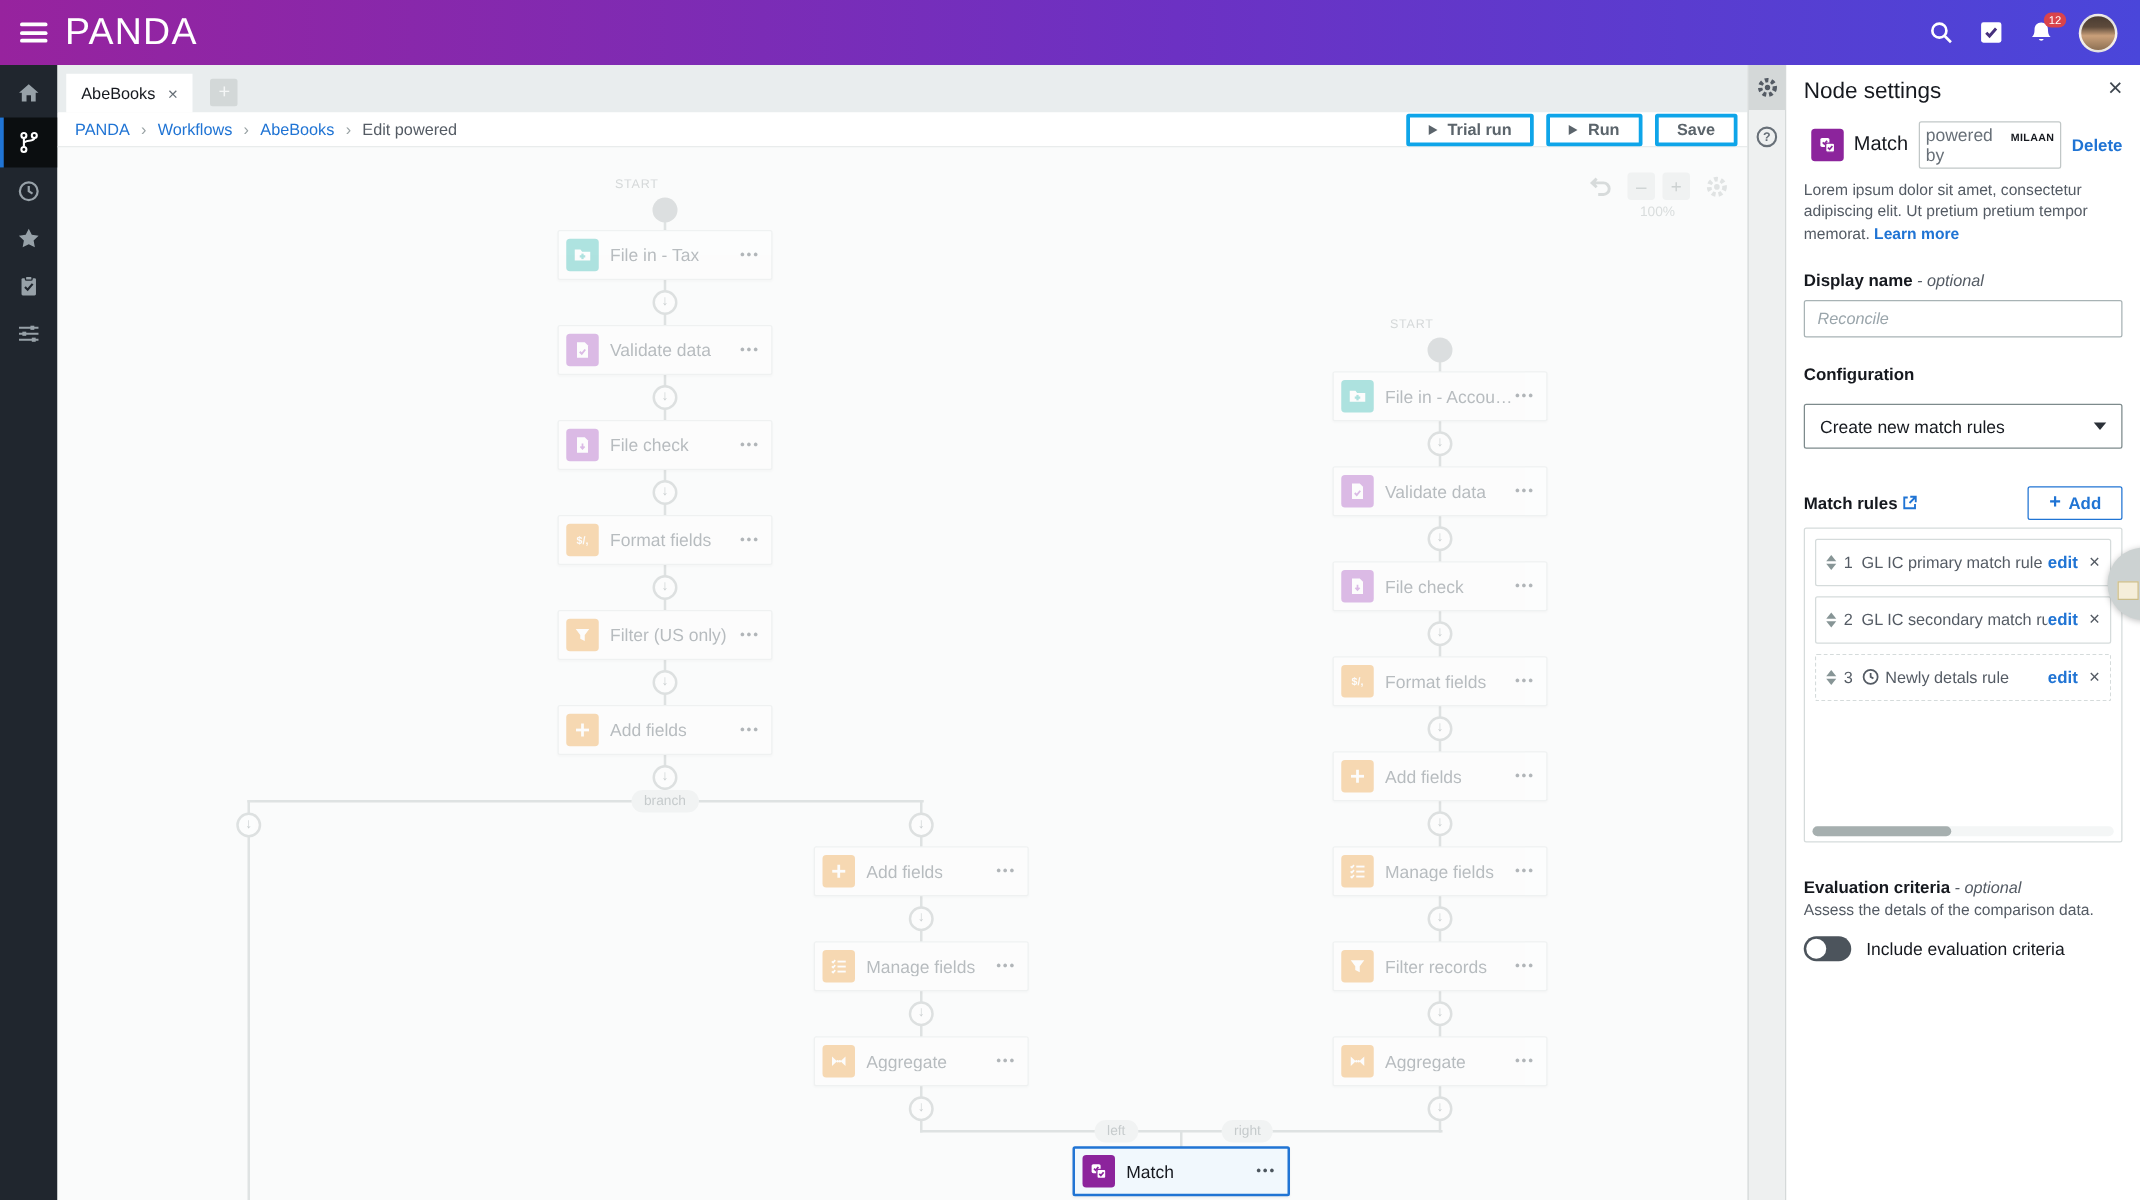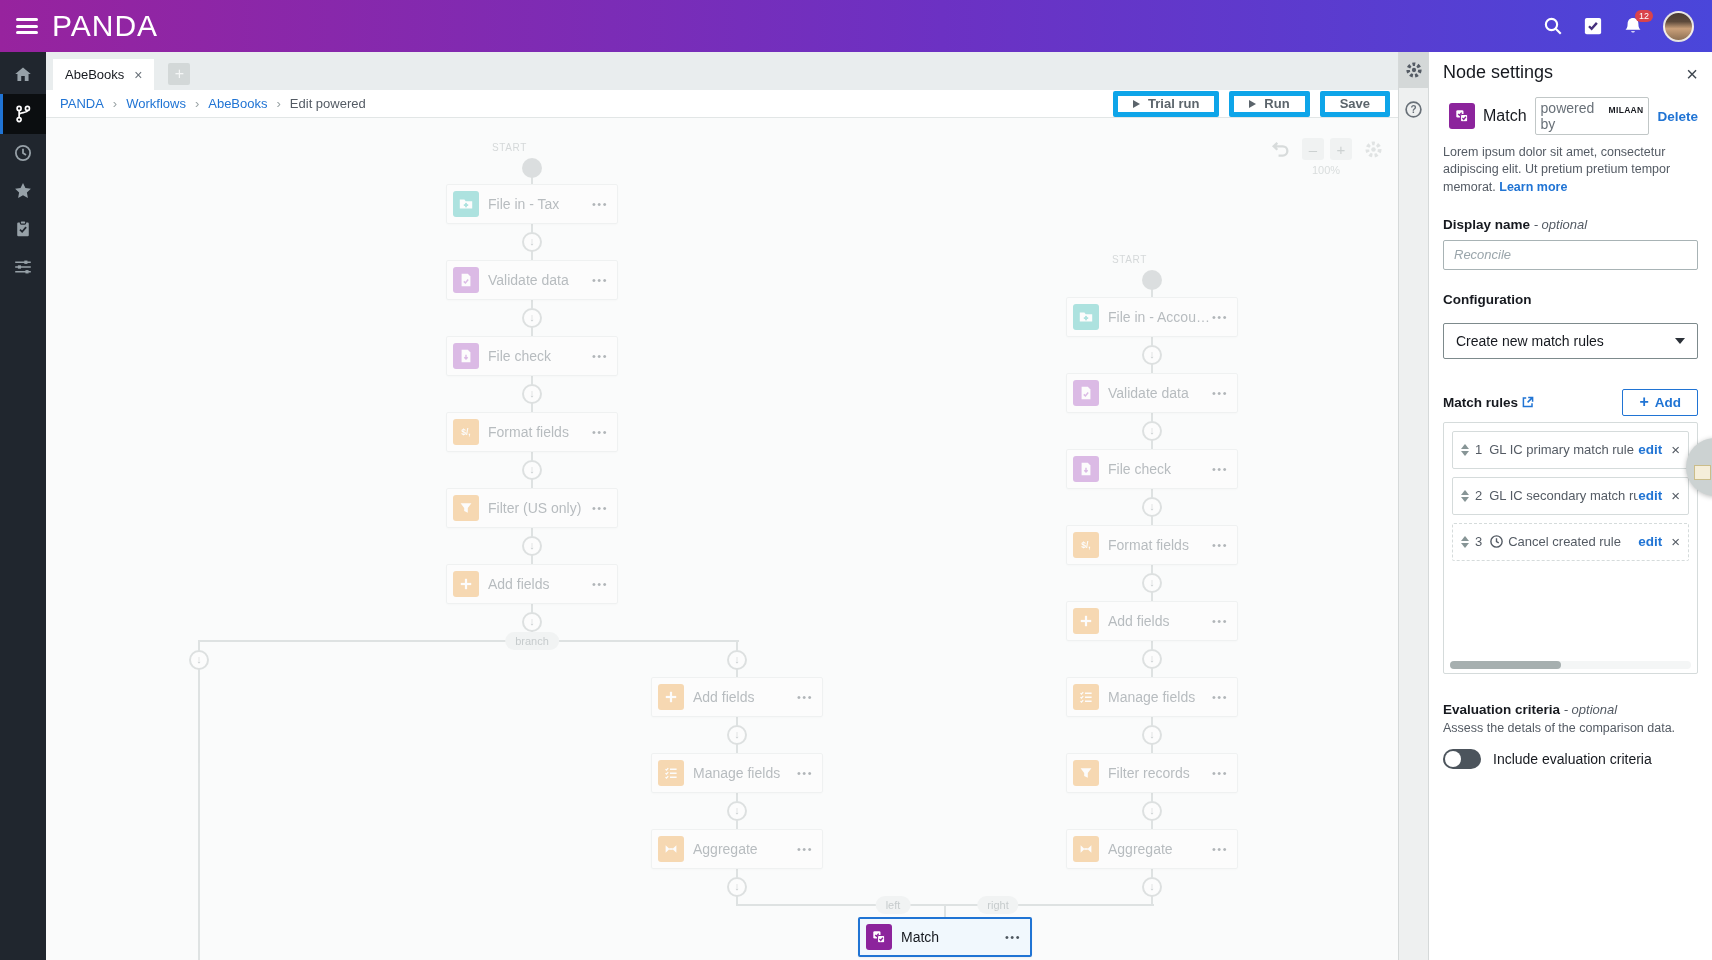--- a/index.html
+++ b/index.html
@@ -36,21 +36,21 @@
   .plustab{width:22px;height:22px;background:#d3d8d8;border-radius:2px;margin-left:14px;margin-bottom:5px;
     display:flex;align-items:center;justify-content:center;color:#f4f6f6;font-size:16px;cursor:pointer;}
 
   
   .bcrow{position:absolute;left:46px;top:90px;width:1352px;height:28px;background:#fff;
     border-bottom:1px solid #e2e6e6;display:flex;align-items:center;padding:0 8px 0 14px;box-sizing:border-box;}
   .crumb{font-size:13px;color:#2074d4;cursor:pointer;white-space:nowrap;}
   .crumb.current{color:#545b64;cursor:default;}
   .csep{color:#9aa3a5;margin:0 9px;font-size:13px;}
   .tbtns{margin-left:auto;display:flex;align-items:center;gap:10px;}
-  .tbtn{height:26px;border:5px solid #0ea5e9;border-radius:2px;background:#fff;color:#5b646b;
+  .tbtn{height:26px;border:3px solid #0ea5e9;border-radius:2px;background:#fff;color:#5b646b;
     font-size:13px;font-weight:700;display:flex;align-items:center;gap:8px;padding:0 15px;cursor:pointer;}
   .play{width:0;height:0;border-top:4.5px solid transparent;border-bottom:4.5px solid transparent;border-left:7px solid #5b646b;}
 
   
   .canvas{position:absolute;left:46px;top:118px;width:1352px;height:842px;background:#fafbfb;overflow:hidden;}
   #flow{position:absolute;inset:0;opacity:.42;}
   .cline{position:absolute;background:#b9c0c0;}
   .ccircle{position:absolute;width:20px;height:20px;border-radius:50%;background:#fff;border:2px solid #b6bdbd;
     box-sizing:border-box;color:#868f92;font-size:11px;line-height:15px;text-align:center;cursor:pointer;}
   .cstart{position:absolute;width:20px;height:20px;border-radius:50%;background:#b2b8b9;}
@@ -73,21 +73,21 @@
 
   
   .gutter{position:absolute;left:1398px;top:52px;width:30px;height:908px;background:#eef0f0;
     border-left:1px solid #d5d9d9;box-sizing:border-box;}
   .gearbox{width:100%;height:36px;background:#d4d8d8;display:flex;align-items:center;justify-content:center;cursor:pointer;}
   .qmark{margin-top:12px;display:flex;justify-content:center;cursor:pointer;}
 
   
   .panel{position:absolute;left:1428px;top:52px;width:284px;height:908px;background:#fff;
     border-left:1px solid #d5d9d9;box-sizing:border-box;padding:10px 14px 0 14px;font-size:13px;color:#16191f;}
-  .phead{display:flex;align-items:flex-end;}
+  .phead{display:flex;align-items:flex-start;}
   .ptitle{font-size:18px;font-weight:500;color:#16191f;}
   .pclose{margin-left:auto;font-size:20px;color:#3f4750;cursor:pointer;line-height:18px;}
   .nsummary{display:flex;align-items:center;margin-top:14px;gap:8px;}
   .nname{font-size:16px;font-weight:500;}
   .pbadge{border:1px solid #c1c7c7;border-radius:2px;padding:2px 5px;display:flex;align-items:baseline;gap:3px;}
   .pbadge .pb1{font-size:14px;color:#687078;}
   .pbadge .pb2{font-size:8.5px;font-weight:700;letter-spacing:.3px;color:#16191f;}
   .plink{color:#2074d4;font-weight:700;cursor:pointer;}
   .pdelete{margin-left:auto;font-size:13.5px;}
   .pdesc{margin-top:9px;font-size:12.5px;line-height:1.38;color:#545b64;}
@@ -609,21 +609,21 @@
             <i class="up"></i>
             <i class="dn"></i>
           </span>
           <span class="rnum">3</span>
           <span class="rclock">
             <svg viewBox="0 0 16 16" width="15" height="15">
               <circle cx="8" cy="8" r="6" stroke="#545b64" stroke-width="1.5" fill="none"></circle>
               <path d="M8 4.6V8l2.4 1.4" stroke="#545b64" stroke-width="1.5" fill="none"></path>
             </svg>
           </span>
-          <span class="rlabel">Cancel created rule</span>
+          <span class="rlabel">Newly detals rule</span>
           <span class="redit">edit</span>
           <span class="rx">×</span>
         </div>
         <div class="hscroll-track">
           <div class="hscroll-thumb"></div>
         </div>
       </div>
 
     <div style="margin-top:28px;">
       <span class="plabel">Evaluation criteria</span>

